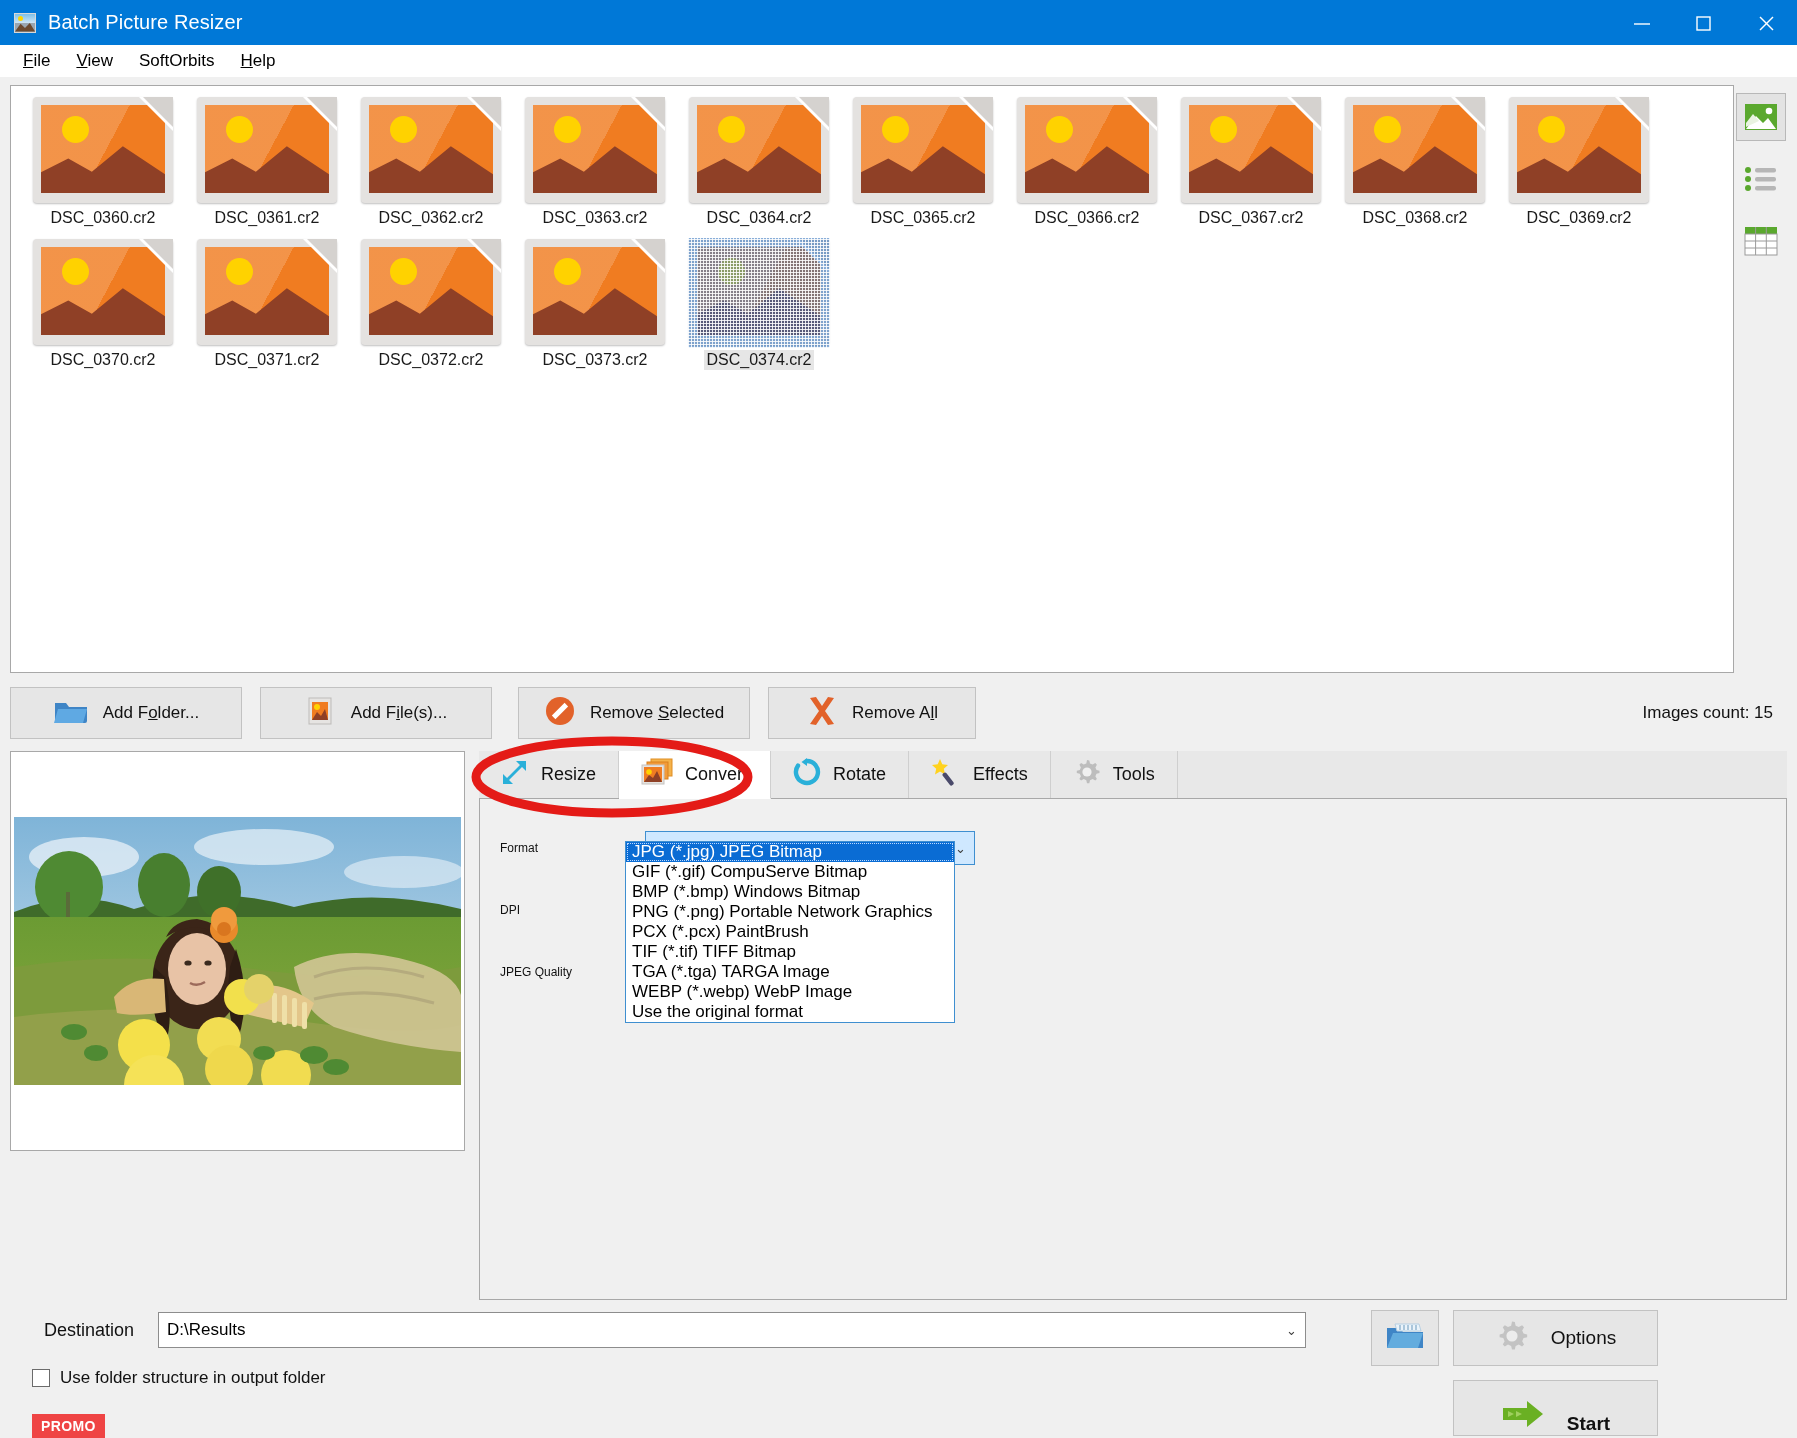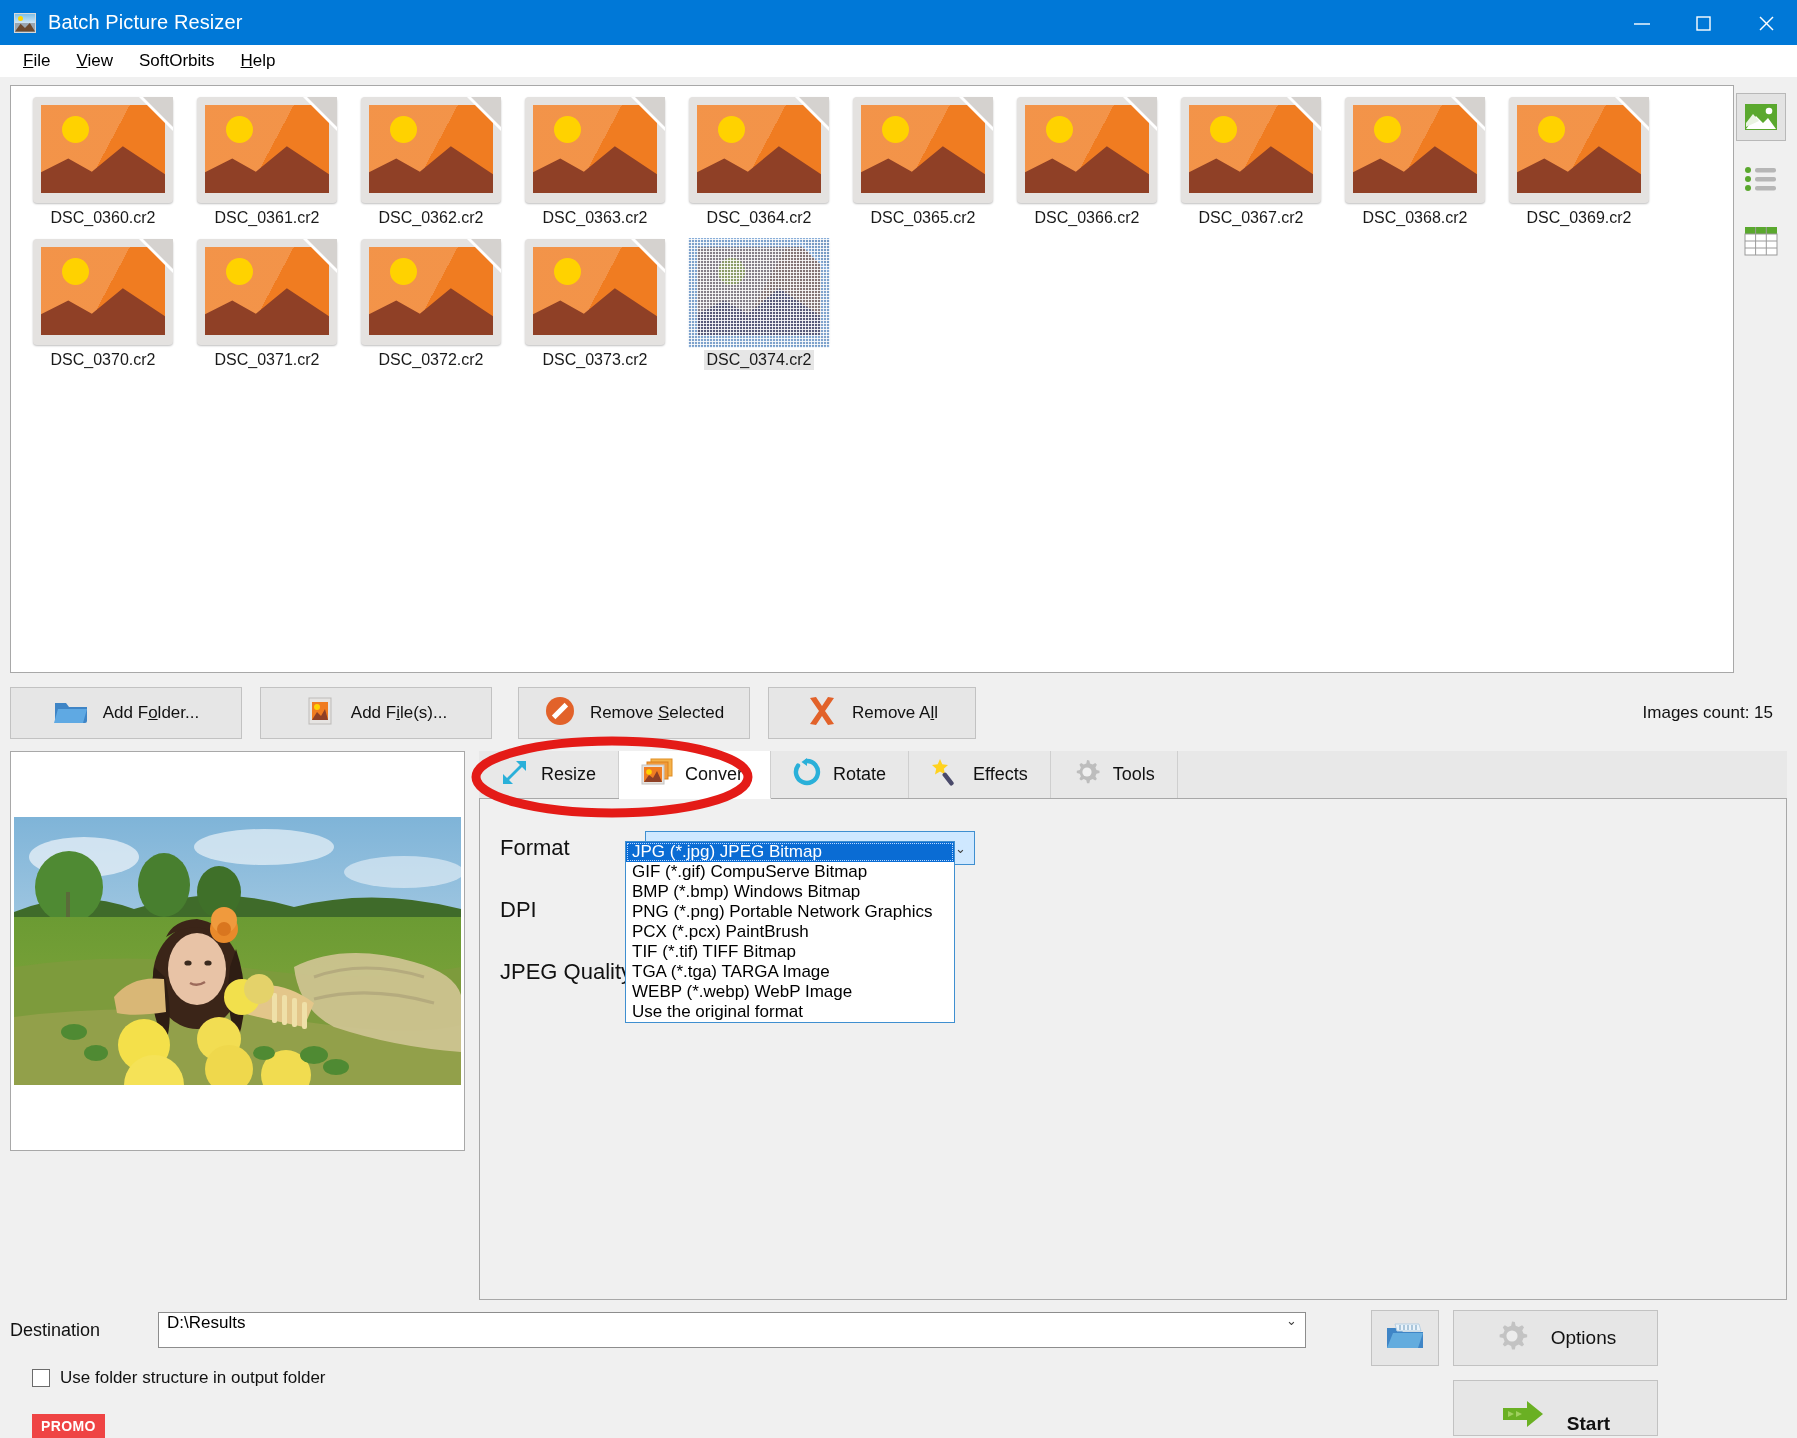--- a/index.html
+++ b/index.html
@@ -112,21 +112,21 @@
   .tabsarea { flex: 1 1 auto; margin-left: 14px; display: flex; flex-direction: column; position: relative; }
   .tabstrip { display: flex; height: 48px; background: #e8e8e8; border-bottom: 1px solid #a8a8a8; }
   .tab {
     display: flex; align-items: center; gap: 12px; padding: 0 22px; font-size: 18px; color: #111;
     background: #e8e8e8; border-right: 1px solid #cfcfcf; position: relative;
   }
   .tab.active { background: #fff; border-bottom: 1px solid #fff; margin-bottom: -1px; }
   .tabpanel { flex: 1 1 auto; background: #f0f0f0; border: 1px solid #a8a8a8; border-top: none; padding: 30px 0 0 20px; position: relative; }
 
   .formrow { display: flex; align-items: center; height: 38px; margin-bottom: 24px; }
-  .formlabel { width: 145px; font-size: 22px; color: #111; }
+  .formlabel { width: 145px; font-size: 12px; color: #111; }
   .combo {
     width: 330px; height: 34px; background: #fff; border: 1px solid #3f8fd0;
     display: flex; align-items: center; padding: 0 8px; font-size: 17px; color: #000; position: relative;
   }
   .combo .caret { margin-left: auto; color: #3f3f3f; font-size: 13px; }
   .combo-highlight { background: #cfe8ff; }
 
   .dropdown {
     position: absolute; left: 145px; top: 42px; width: 330px;
     background: #fff; border: 1px solid #3f8fd0; z-index: 40;
@@ -134,24 +134,24 @@
   .ddrow { height: 20px; font-size: 17px; color: #000; padding: 0 6px; line-height: 20px; white-space: nowrap; }
   .ddrow.sel { background: #0a6cd4; color: #fff; outline: 1px dotted #b9d9ff; outline-offset: -2px; }
 
   
   .redring { position: absolute; pointer-events: none; z-index: 60; }
 
   
   .bottom { padding: 10px 10px 0 10px; display: flex; align-items: flex-start; }
   .bottom-left { flex: 1 1 auto; }
   .destrow { display: flex; align-items: center; height: 40px; }
-  .destlabel { width: 148px; font-size: 18px; color: #111; text-align: left; padding-right: 24px; }
+  .destlabel { width: 148px; font-size: 18px; color: #111; text-align: right; padding-right: 24px; }
   .destinput {
     flex: 1 1 auto; height: 36px; background: #fff; border: 1px solid #8d8d8d;
-    display: flex; align-items: flex-start; padding: 0 8px; font-size: 17px; color: #000;
+    display: flex; align-items: center; padding: 0 8px; font-size: 17px; color: #000;
     max-width: 1148px;
   }
   .destinput .caret { margin-left: auto; color: #3f3f3f; font-size: 13px; }
   .checkrow { display: flex; align-items: center; margin-top: 18px; padding-left: 22px; font-size: 17px; color: #111; gap: 10px; }
   .cbox { width: 18px; height: 18px; border: 1px solid #6b6b6b; background: #fff; display: inline-block; }
   .promo {
     margin-top: 26px; margin-left: 22px; display: inline-block; background: #ef4444; color: #fff;
     font-size: 14px; font-weight: bold; padding: 4px 9px; letter-spacing: .4px;
   }
   .bottom-right { width: 430px; display: flex; flex-wrap: wrap; padding-left: 14px; gap: 0; }

